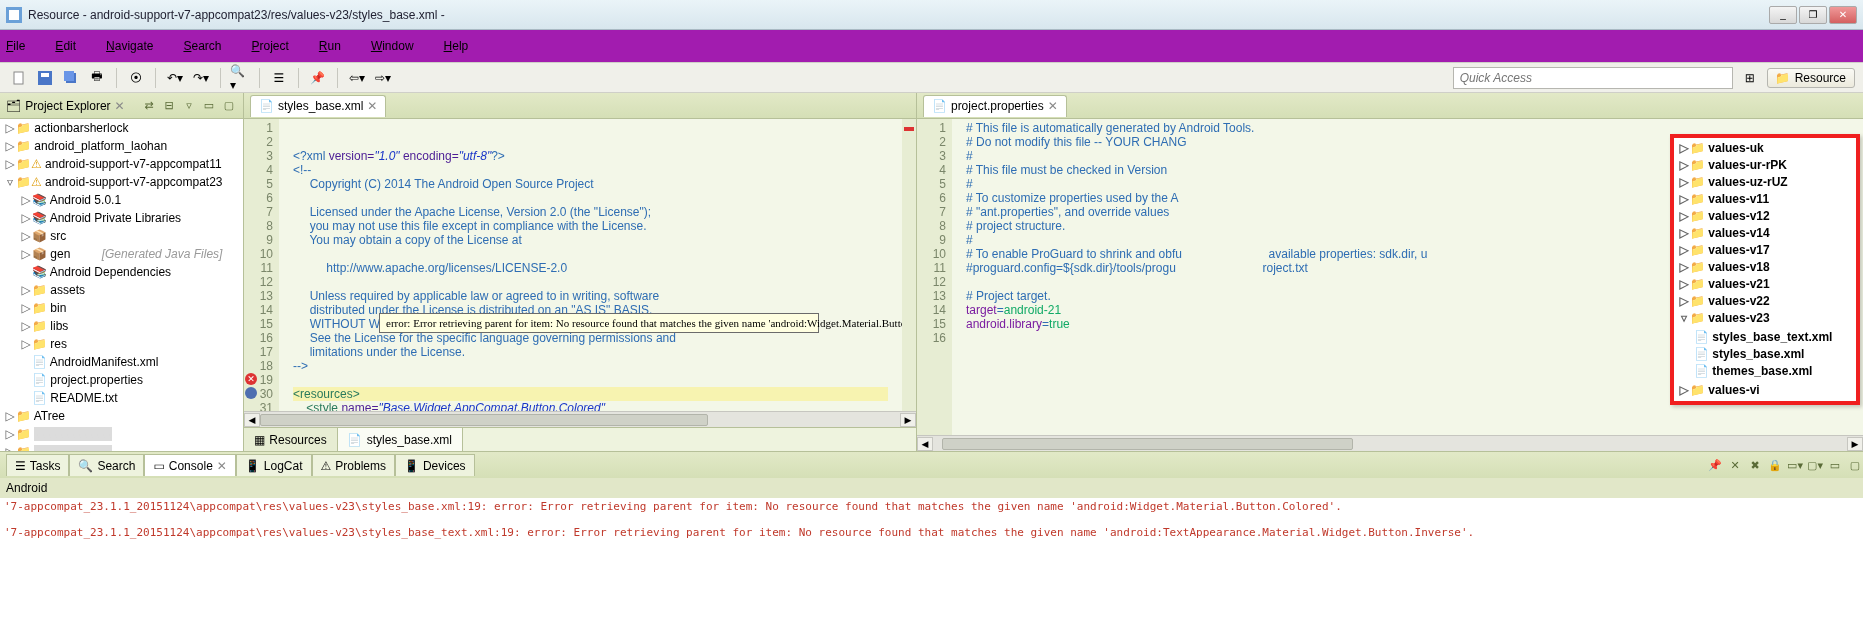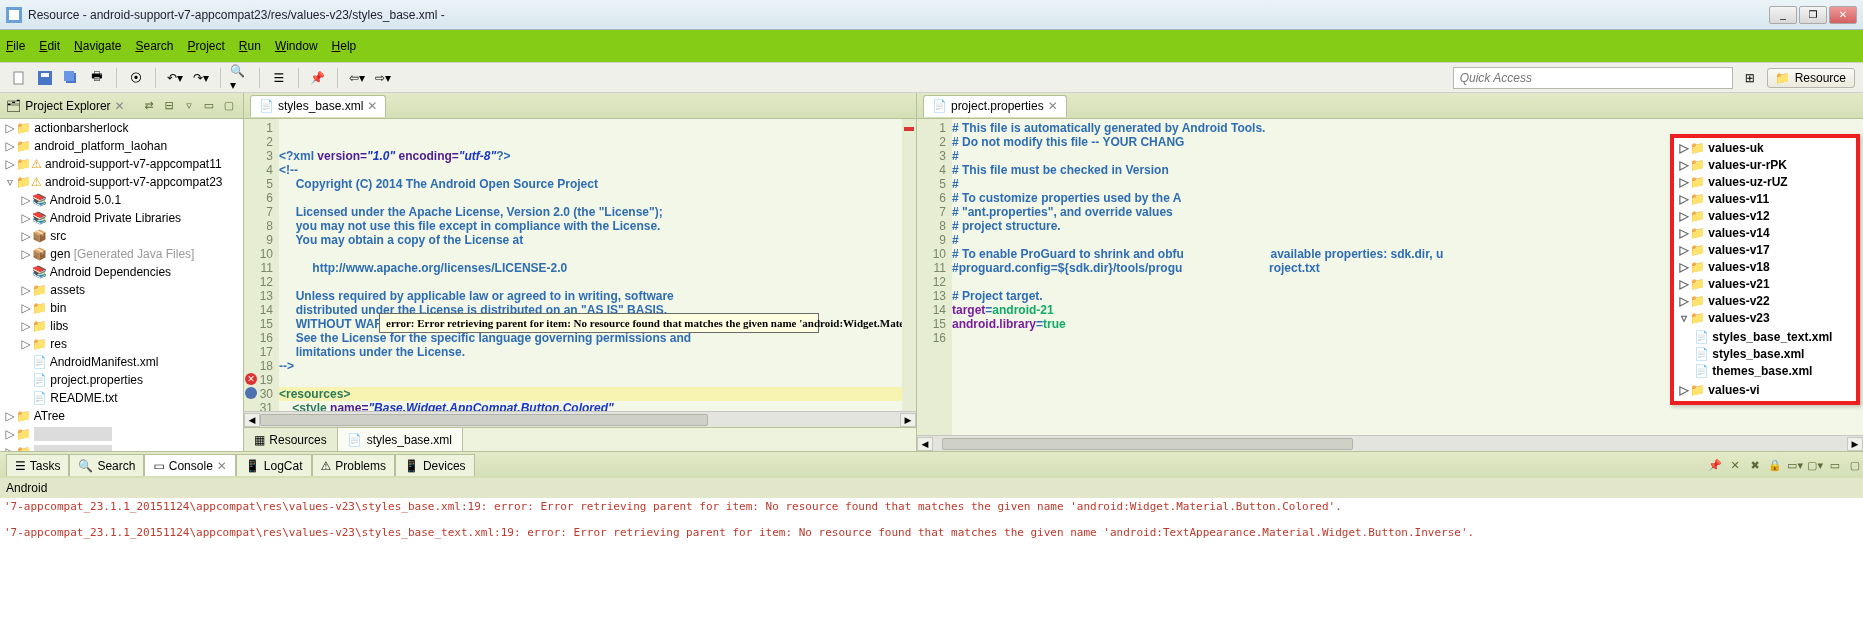--- a/index.html
+++ b/index.html
@@ -2,50 +2,50 @@
 <html><head>
 <meta charset="utf-8">
 <style>
 * { margin:0; padding:0; box-sizing:border-box; font-family:"Segoe UI",Tahoma,sans-serif; font-size:12px; }
 body { background:#e8efd8; width:1863px; height:626px; overflow:hidden; display:flex; flex-direction:column; }
 .titlebar { height:30px; background:linear-gradient(#eaf4f8,#d8e6ee); display:flex; align-items:center; padding:0 6px; border-bottom:1px solid #a9b9c3; }
 .titlebar .icon { width:16px; height:16px; margin-right:6px; }
 .titlebar .title { flex:1; color:#223; white-space:nowrap; overflow:hidden; }
 .winbtn { width:28px; height:18px; margin-left:2px; background:linear-gradient(#f4f4f4,#d8d8d8); border:1px solid #aaa; border-radius:2px; text-align:center; line-height:16px; font-size:10px; }
 .winbtn.close{background:linear-gradient(#f09999,#d46060);color:#fff;}
-.menubar { height:25px; display:flex; align-items:center; padding:16px 6px; gap:14px; background:#84cc16; border-bottom:1px solid #cfcfc8; }
+.menubar { height:25px; display:flex; align-items:center; padding:16px 6px; gap:30px; background:#a21caf; border-bottom:1px solid #cfcfc8; }
 .menubar span { cursor:default; }
 .menubar span u { text-decoration:underline; }
 .toolbar { height:30px; background:#f0f0ea; border-bottom:1px solid #cfcfc8; display:flex; align-items:center; padding:0 8px; gap:4px; }
 .tbtn { width:22px; height:22px; display:inline-flex; align-items:center; justify-content:center; border:1px solid transparent; border-radius:2px; }
 .tsep { width:1px; height:20px; background:#c7c7bf; margin:0 4px; }
 .toolbar-right{margin-left:auto;display:flex;align-items:center;gap:6px;}
 .quick{width:280px;height:22px;border:1px solid #b6b6b0;padding:0 6px;color:#888;font-style:italic;background:#fff;}
 .persp{display:flex;align-items:center;gap:4px;padding:2px 8px;border:1px solid #b6b6b0;border-radius:3px;background:linear-gradient(#fafaf5,#eceadd);}
 .main { flex:1; display:flex; overflow:hidden; }
 .pane-header{height:26px;background:linear-gradient(#e2e9c7,#d5dfb6);border-bottom:1px solid #b6c099;display:flex;align-items:center;padding:0 6px;gap:4px;white-space:nowrap;overflow:hidden;}
 .pane-header .lbl{font-weight:normal;}
 .pane-header .sp{flex:1;}
 .pbtn{width:16px;height:16px;display:inline-flex;align-items:center;justify-content:center;font-size:11px;color:#5a6b37;}
 .left{width:244px;display:flex;flex-direction:column;border-right:1px solid #b6c099;}
 .tree{flex:1;overflow:auto;background:#fff;}
 .tree ul{list-style:none;padding-left:16px;}
 .tree li{white-space:nowrap;line-height:18px;display:block;}
 .tw{display:inline-block;width:12px;text-align:center;color:#666;cursor:pointer;}
 .ico{display:inline-block;width:15px;text-align:center;}
-.gray{color:#999;}
+.gray{color:#999;font-style:italic;margin-left:28px;}
 .center{flex:1;display:flex;flex-direction:column;border-right:1px solid #b6c099;min-width:0;}
 .tabrow{height:26px;background:linear-gradient(#e2e9c7,#d5dfb6);border-bottom:1px solid #b6c099;display:flex;align-items:center;padding-left:6px;}
 .etab{display:flex;align-items:center;height:22px;padding:0 8px;background:#fff;border:1px solid #b6c099;border-bottom:none;border-radius:3px 3px 0 0;gap:4px;}
 .editor{flex:1;display:flex;background:#f3f7e8;overflow:hidden;position:relative;}
 .gutter{width:35px;background:#e7edd3;text-align:right;padding:2px 6px 2px 2px;color:#7a8669;font-family:Consolas,monospace;font-size:12px;position:relative;}
 .gmark{position:absolute;left:1px;width:12px;height:12px;border-radius:6px;}
 .gmark.err{background:#d33;color:#fff;font-size:9px;line-height:12px;text-align:center;}
 .gmark.sel{background:#4f6fb0;}
-.code{flex:1;padding:2px 0;font-family:Consolas,monospace;font-size:12px;white-space:pre;overflow:auto;position:relative;font-weight:bold;}
+.code{flex:1;padding:2px 14px;font-family:Consolas,monospace;font-size:12px;white-space:pre;overflow:auto;position:relative;}
 .c-comment{color:#2e6db3;}
 .c-decl{color:#2e6db3;}
 .c-tag{color:#2a7a5c;}
 .c-attr{color:#4c1d95;}
 .c-str{color:#1a36c8;font-style:italic;}
 .c-kw{color:#7a1ca0;}
 .hl-war{background:#f7f3b0;}
 .hl-sel{background:#c6d6f2;}
 .tooltip{position:absolute;left:100px;top:194px;background:#ffffe1;border:1px solid #6b6b6b;padding:3px 6px;font-family:"Segoe UI";font-size:11px;max-width:440px;z-index:5;}
 .ovr{width:14px;background:#e7edd3;position:relative;}

